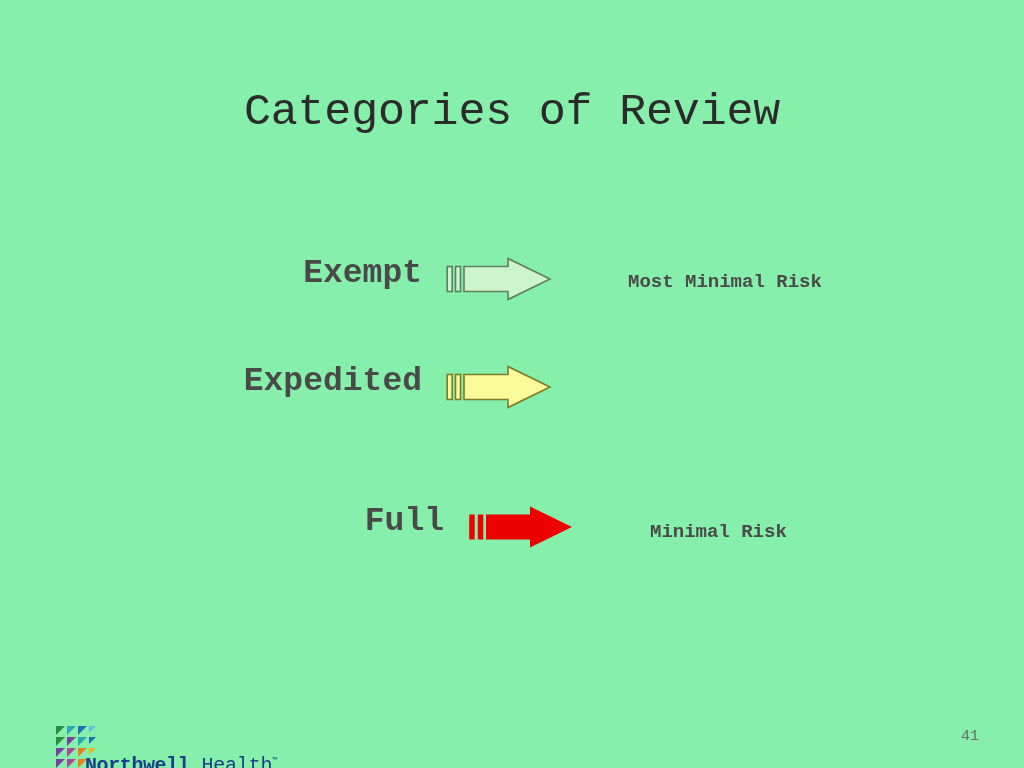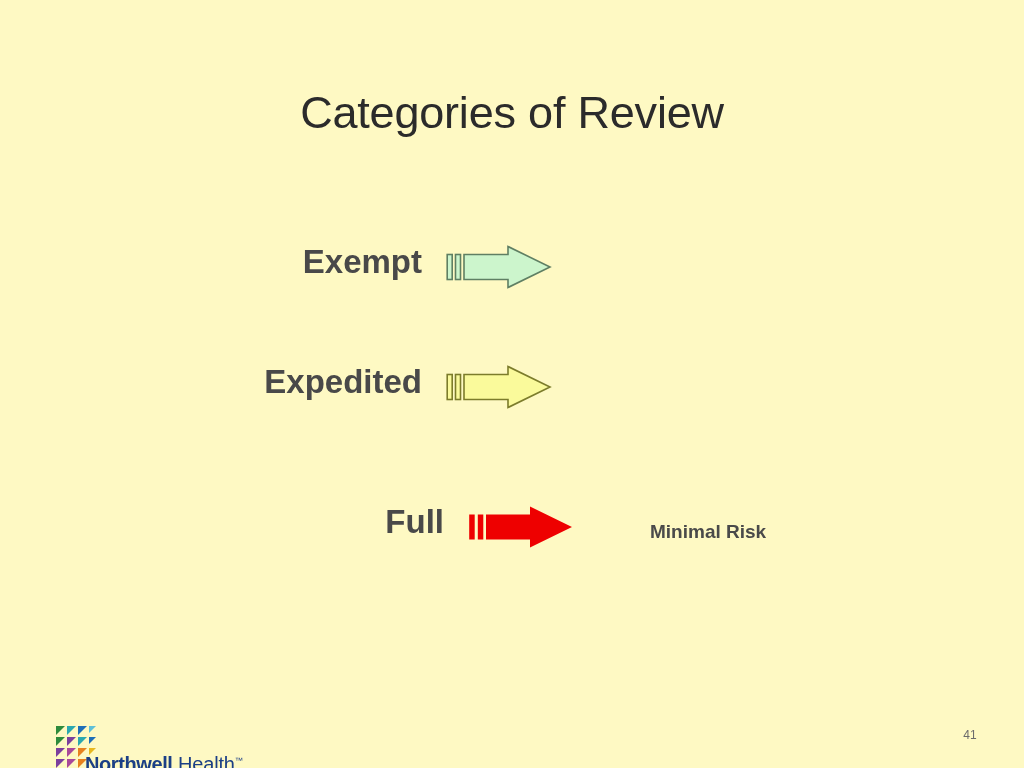--- a/index.html
+++ b/index.html
@@ -12,21 +12,22 @@
     height: 768px;
     position: relative;
     overflow: hidden;
     font-family: "Liberation Sans", sans-serif;
     -webkit-font-smoothing: antialiased;
   }
 
   .slide {
     position: absolute;
     inset: 0;
-    background: #fef9c3;
+    background: #86efac;
+    font-family: Liberation Mono, monospace;
   }
 
   
   .slide-title {
     position: absolute;
     left: 0;
     right: 0;
     top: 88px;
     text-align: center;
     font-size: 45px;
@@ -45,21 +46,21 @@
     height: 768px;
   }
 
   .row {
     position: absolute;
     left: 0;
     width: 1024px;
     height: 60px;
     display: block;
   }
-  .row-1 { top: 236px; }
+  .row-1 { top: 248px; }
   .row-2 { top: 356px; padding-left: 8px; }
   .row-3 { top: 496px; margin-left: 22px; }
 
   .cat-label {
     position: absolute;
     left: 120px;
     width: 302px;
     text-align: right;
     font-size: 33px;
     font-weight: bold;
@@ -130,21 +131,21 @@
     font-weight: 400;
   }
 
   
   .page-number {
     position: absolute;
     left: 940px;
     top: 728px;
     width: 60px;
     text-align: center;
-    font-size: 12px;
+    font-size: 15px;
     color: #6b6b6b;
   }
 </style>
 </head>
 <body>
 
 <div class="slide">
 
   <div class="slide-title">Categories of Review</div>
 
@@ -157,20 +158,21 @@
         <svg width="110" height="46" viewBox="0 0 110 46" xmlns="http://www.w3.org/2000/svg">
 
           <rect x="1.2" y="10.5" width="5" height="25" fill="#CCF5CC" stroke="#5F7F63" stroke-width="1.6"></rect>
 
           <rect x="9.5" y="10.5" width="5" height="25" fill="#CCF5CC" stroke="#5F7F63" stroke-width="1.6"></rect>
 
           <path d="M 18 10.5 L 62 10.5 L 62 2.5 L 104 23 L 62 43.5 L 62 35.5 L 18 35.5 Z" fill="#CCF5CC" stroke="#5F7F63" stroke-width="1.6" stroke-linejoin="miter"></path>
         </svg>
       </div>
 
+      <div class="risk-label">Most Minimal Risk</div>
     </div>
 
     <div class="row row-2">
       <div class="cat-label">Expedited</div>
 
       <div class="arrow-wrap">
         <svg width="110" height="46" viewBox="0 0 110 46" xmlns="http://www.w3.org/2000/svg">
           <rect x="1.2" y="10.5" width="5" height="25" fill="#FAFA9B" stroke="#7C7C2B" stroke-width="1.6"></rect>
           <rect x="9.5" y="10.5" width="5" height="25" fill="#FAFA9B" stroke="#7C7C2B" stroke-width="1.6"></rect>
           <path d="M 18 10.5 L 62 10.5 L 62 2.5 L 104 23 L 62 43.5 L 62 35.5 L 18 35.5 Z" fill="#FAFA9B" stroke="#7C7C2B" stroke-width="1.6" stroke-linejoin="miter"></path>

